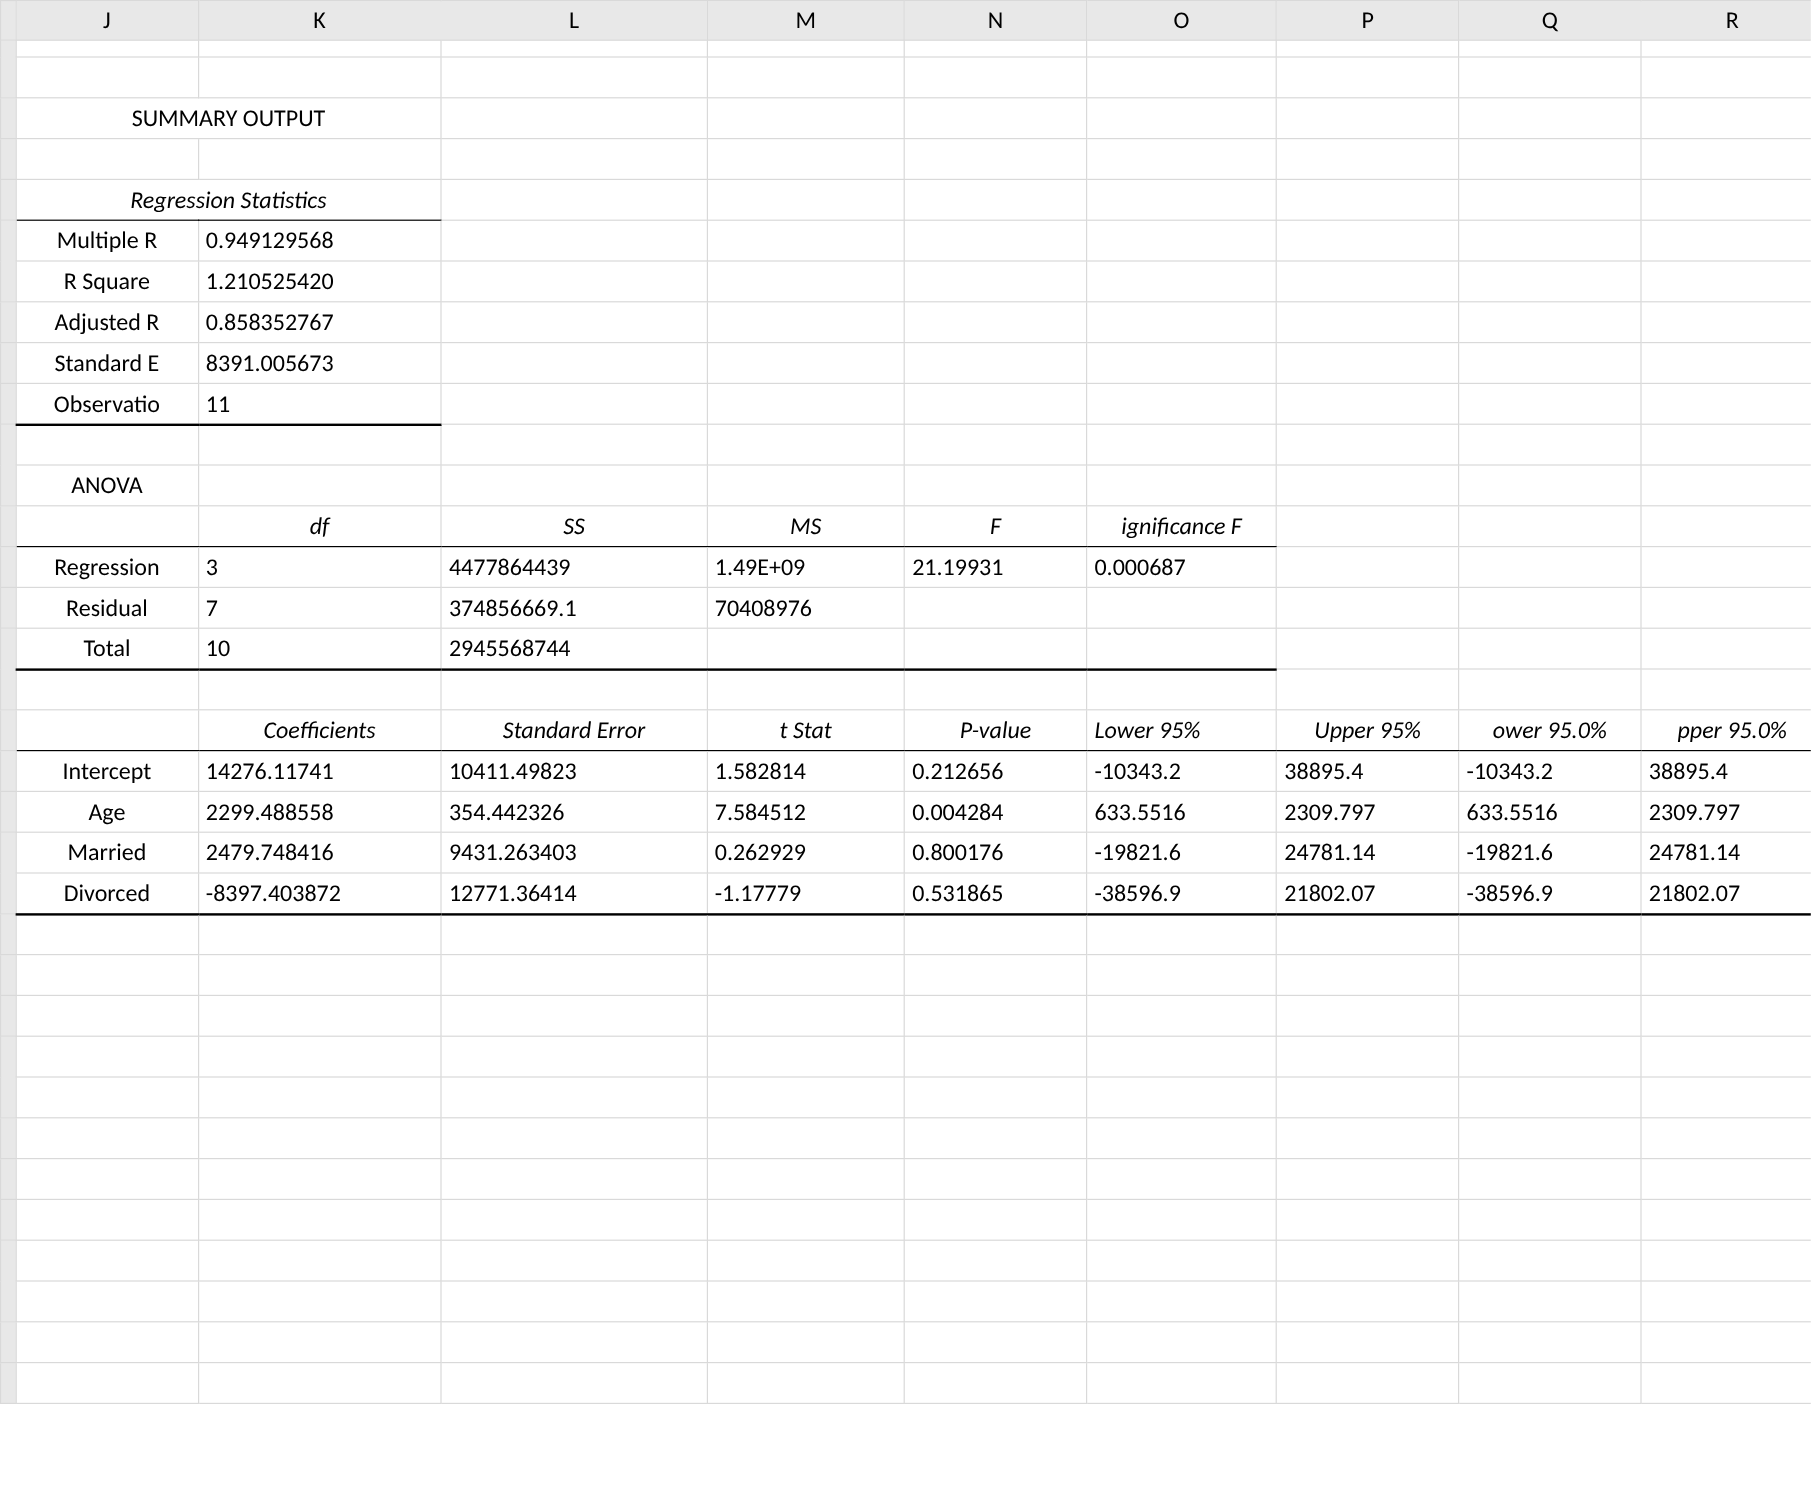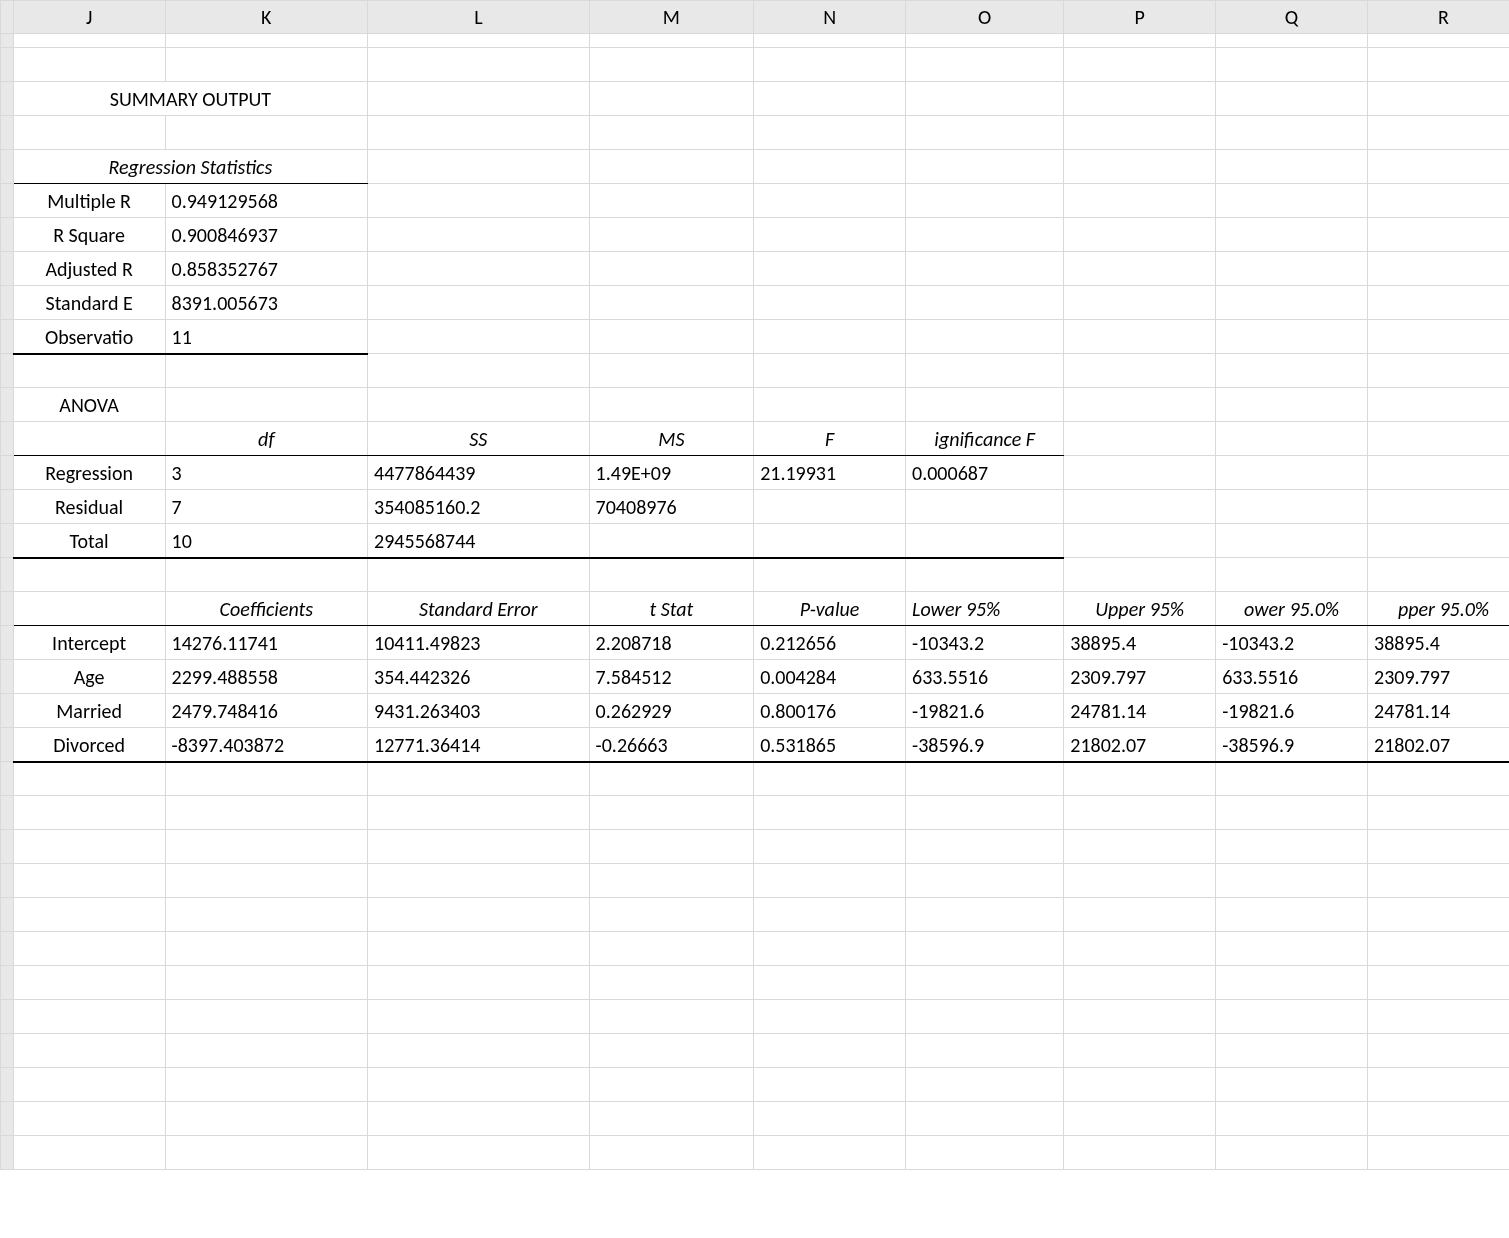--- a/index.html
+++ b/index.html
@@ -151,21 +151,21 @@
         <td></td>
         <td></td>
         <td></td>
         <td></td>
         <td></td>
         <td></td>
     </tr>
     <tr>
       <td class="col-lead"></td>
       <td class="txt-left">R Square</td>
-      <td class="txt-right">0.900846937</td>
+      <td class="txt-right">1.210525420</td>
       <td></td>
         <td></td>
         <td></td>
         <td></td>
         <td></td>
         <td></td>
         <td></td>
     </tr>
     <tr>
       <td class="col-lead"></td>
@@ -250,21 +250,21 @@
       <td class="txt-right">21.19931</td>
       <td class="txt-right">0.000687</td>
       <td></td>
         <td></td>
         <td></td>
     </tr>
     <tr>
       <td class="col-lead"></td>
       <td class="txt-left">Residual</td>
       <td class="txt-right">7</td>
-      <td class="txt-right">354085160.2</td>
+      <td class="txt-right">374856669.1</td>
       <td class="txt-right">70408976</td>
       <td class="txt-right"></td>
       <td class="txt-right"></td>
       <td></td>
         <td></td>
         <td></td>
     </tr>
     <tr>
       <td class="col-lead"></td>
       <td class="txt-left bb-med">Total</td>
@@ -301,21 +301,21 @@
       <td class="italic txt-right bt-thin bb-thin">Lower 95%</td>
       <td class="italic txt-left bt-thin bb-thin">Upper 95%</td>
       <td class="italic txt-left bt-thin bb-thin">ower 95.0%</td>
       <td class="italic txt-left bt-thin bb-thin">pper 95.0%</td>
     </tr>
     <tr>
       <td class="col-lead"></td>
       <td class="txt-left">Intercept</td>
       <td class="txt-right">14276.11741</td>
       <td class="txt-right">10411.49823</td>
-      <td class="txt-right">2.208718</td>
+      <td class="txt-right">1.582814</td>
       <td class="txt-right">0.212656</td>
       <td class="txt-right">-10343.2</td>
       <td class="txt-right">38895.4</td>
       <td class="txt-right">-10343.2</td>
       <td class="txt-right">38895.4</td>
     </tr>
     <tr>
       <td class="col-lead"></td>
       <td class="txt-left">Age</td>
       <td class="txt-right">2299.488558</td>
@@ -337,21 +337,21 @@
       <td class="txt-right">-19821.6</td>
       <td class="txt-right">24781.14</td>
       <td class="txt-right">-19821.6</td>
       <td class="txt-right">24781.14</td>
     </tr>
     <tr>
       <td class="col-lead"></td>
       <td class="txt-left bb-med">Divorced</td>
       <td class="txt-right bb-med">-8397.403872</td>
       <td class="txt-right bb-med">12771.36414</td>
-      <td class="txt-right bb-med">-0.26663</td>
+      <td class="txt-right bb-med">-1.17779</td>
       <td class="txt-right bb-med">0.531865</td>
       <td class="txt-right bb-med">-38596.9</td>
       <td class="txt-right bb-med">21802.07</td>
       <td class="txt-right bb-med">-38596.9</td>
       <td class="txt-right bb-med">21802.07</td>
     </tr>
 
     <tr>
         <td class="col-lead"></td>
         <td></td>

